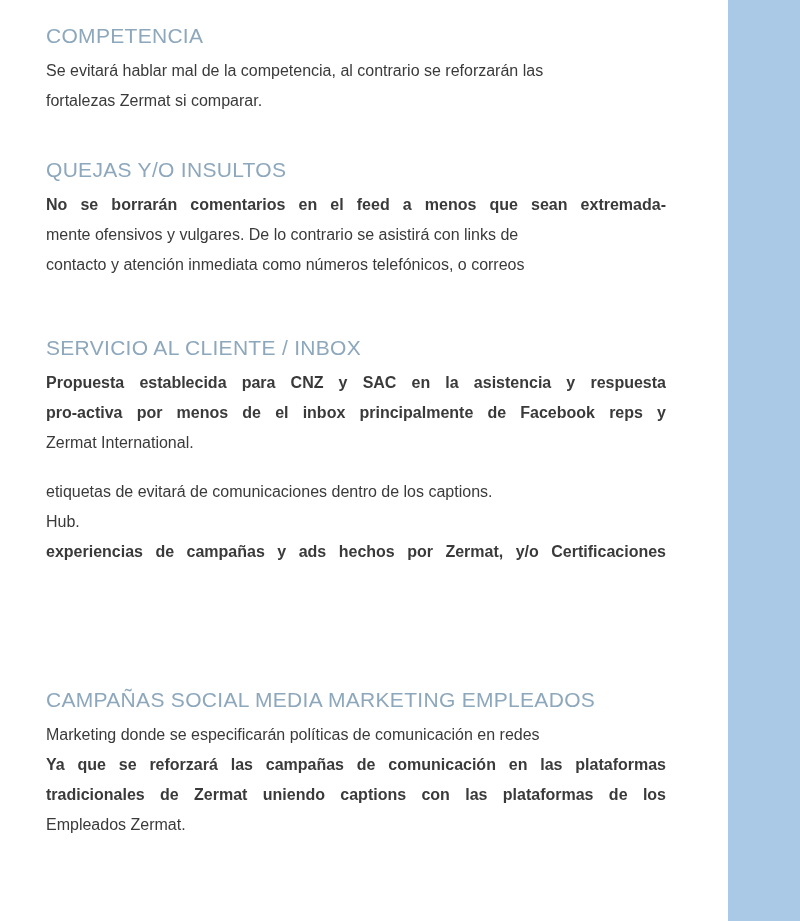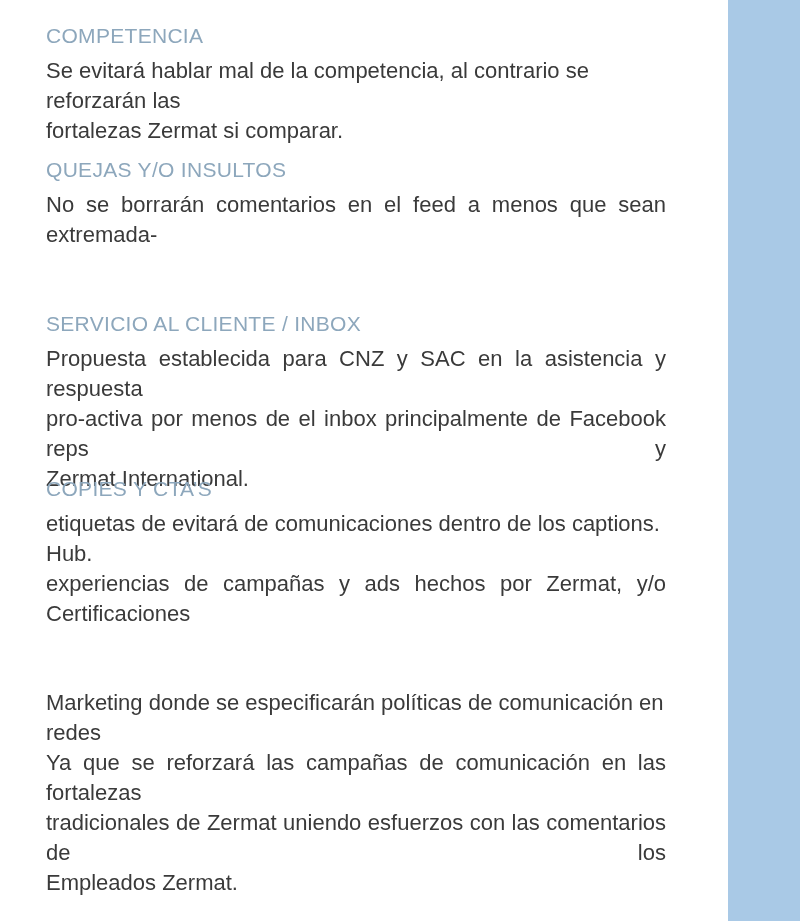--- a/index.html
+++ b/index.html
@@ -30,75 +30,78 @@
     width: 728px;
     height: 921px;
   }
   section {
     position: absolute;
     left: 46px;
     width: 620px;
   }
   .sec-0 { top: 24px; }
   .sec-1 { top: 158px; }
-  .sec-2 { top: 312px; }
+  .sec-2 { top: 336px; }
   .sec-3 { top: 477px; }
   .sec-4 { top: 688px; }
   .h {
     margin: 0 0 9px 0;
     font-size: 21px;
     line-height: 23px;
     font-weight: 400;
     letter-spacing: 0.3px;
     color: #8da7bc;
   }
   .ln {
-    font-size: 22px;
+    font-size: 16px;
     line-height: 30px;
     font-weight: 400;
     color: #3a3a3a;
   }
   .ln.just {
     text-align: justify;
     text-align-last: justify;
+    font-weight: bold;
   }
 </style>
 </head>
 <body>
 
 <div class="page">
   <div class="content">
 
     <section class="sec-0">
       <h2 class="h">COMPETENCIA</h2>
       <div class="ln">Se evitará hablar mal de la competencia, al contrario se reforzarán las</div>
       <div class="ln">fortalezas Zermat si comparar.</div>
     </section>
 
     <section class="sec-1">
       <h2 class="h">QUEJAS Y/O INSULTOS</h2>
       <div class="ln just">No se borrarán comentarios en el feed a menos que sean extremada-</div>
+      <div class="ln">mente ofensivos y vulgares. De lo contrario se asistirá con links de</div>
+      <div class="ln">contacto y atención inmediata como números telefónicos, o correos</div>
     </section>
 
     <section class="sec-2">
       <h2 class="h">SERVICIO AL CLIENTE / INBOX</h2>
       <div class="ln just">Propuesta establecida para CNZ y SAC en la asistencia y respuesta</div>
       <div class="ln just">pro-activa por menos de el inbox principalmente de Facebook reps y</div>
       <div class="ln">Zermat International.</div>
     </section>
 
     <section class="sec-3">
-      <h2 class="h">COPIES Y CTA’S</h2>
       <div class="ln">etiquetas de evitará de comunicaciones dentro de los captions.</div>
       <div class="ln">Hub.</div>
       <div class="ln just">experiencias de campañas y ads hechos por Zermat, y/o Certificaciones</div>
     </section>
 
     <section class="sec-4">
+      <h2 class="h">CAMPAÑAS SOCIAL MEDIA MARKETING EMPLEADOS</h2>
       <div class="ln">Marketing donde se especificarán políticas de comunicación en redes</div>
-      <div class="ln just">Ya que se reforzará las campañas de comunicación en las fortalezas</div>
-      <div class="ln just">tradicionales de Zermat uniendo esfuerzos con las comentarios de los</div>
+      <div class="ln just">Ya que se reforzará las campañas de comunicación en las plataformas</div>
+      <div class="ln just">tradicionales de Zermat uniendo captions con las plataformas de los</div>
       <div class="ln">Empleados Zermat.</div>
     </section>
 
   </div>
   <div class="stripe"></div>
 </div>
 
 </body></html>

